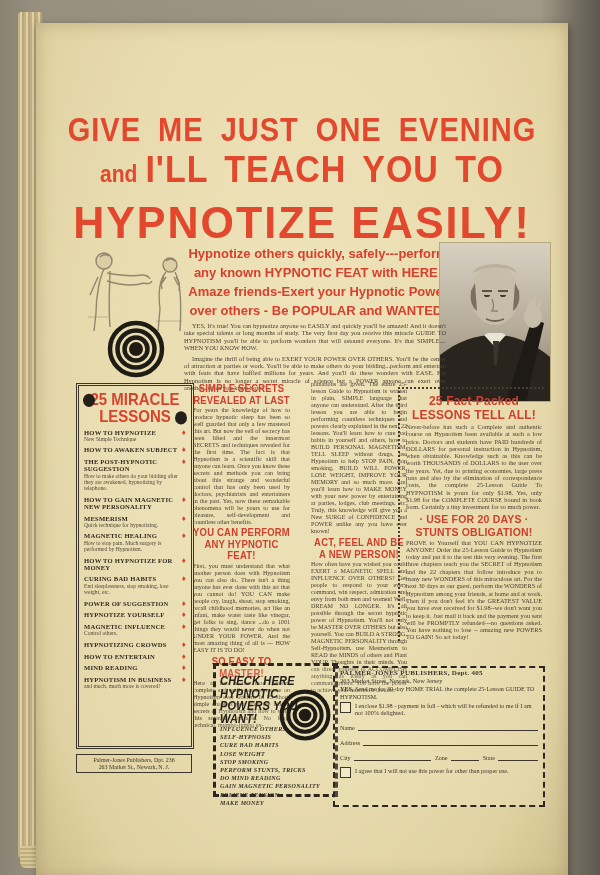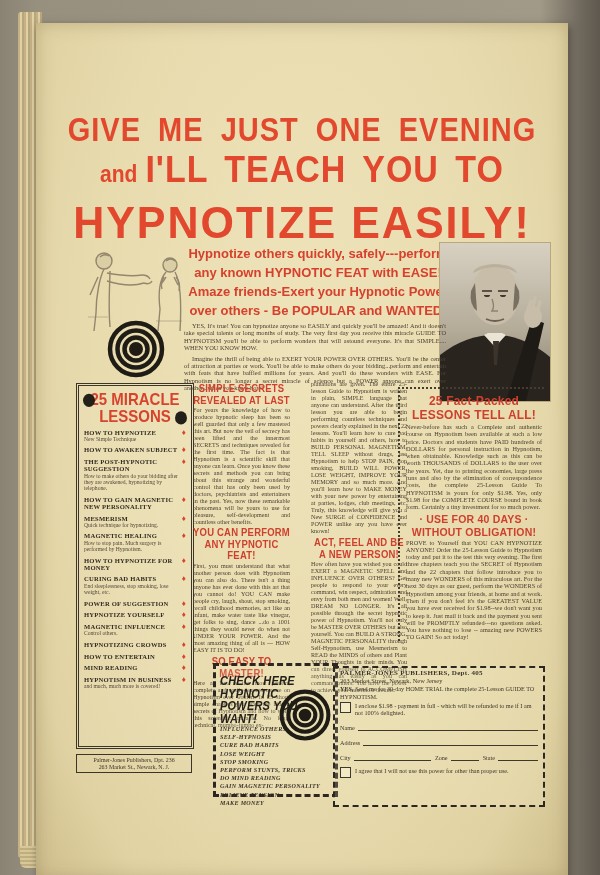--- a/index.html
+++ b/index.html
@@ -140,21 +140,21 @@
         <path d="M102,30 q5,6 3,14"></path>
         <path d="M88,36 l4,-6"></path>
         <path d="M104,38 l-4,-8"></path>
         <path d="M14,70 h20 M82,74 h26" stroke-width="1" opacity="0.5"></path>
       </g>
     </svg>
   </div>
 
   <div class="subhead">
     <div>Hypnotize others quickly, safely---perform</div>
-    <div>any known HYPNOTIC FEAT with EASE!</div>
+    <div>any known HYPNOTIC FEAT with HERE!</div>
     <div>Amaze friends-Exert your Hypnotic Power</div>
     <div>over others - Be POPULAR and WANTED!</div>
   </div>
 
   <div class="portrait">
     <svg width="110" height="158" viewBox="0 0 110 158">
       <defs>
         <linearGradient id="pbg" x1="0" y1="0" x2="0" y2="1">
           <stop offset="0" stop-color="#d8d1c2"></stop>
             <stop offset="0.55" stop-color="#b4ab99"></stop>
@@ -329,22 +329,22 @@
     <div class="body-sm">How often have you wished you could EXERT a MAGNETIC SPELL and INFLUENCE OVER OTHERS? Get people to respond to your every command, win respect, admiration and envy from both men and women! Well, DREAM NO LONGER. It's all possible through the secret hypnotic power of Hypnotism. You'll not only be MASTER OVER OTHERS but also yourself. You can BUILD A STRONG, MAGNETIC PERSONALITY through Self-Hypnotism, use Mesmerism to READ the MINDS of others and Plant YOUR Thoughts in their minds. You can direct yourself to ACCOMPLISH anything as easily as you can command others. You have the power to achieve your innermost dreams.</div>
   </div>
 
   <div class="col4">
     <div class="colhead">
       <div>25 Fact-Packed</div>
       <div>LESSONS TELL ALL!</div>
     </div>
     <div class="body-sm">Never-before has such a Complete and authentic course on Hypnotism been available at such a low price. Doctors and students have PAID hundreds of DOLLARS for personal instruction in Hypnotism, when obtainable. Knowledge such as this can be worth THOUSANDS of DOLLARS to the user over the years. Yet, due to printing economies, large press runs and also by the elimination of correspondence costs, the complete 25-Lesson Guide To HYPNOTISM is yours for only $1.98. Yes, only $1.98 for the COMPLETE COURSE bound in book form. Certainly a tiny investment for so much power.</div>
     <div class="colhead trial-head">
-      <div>· USE FOR 40 DAYS ·</div>
-      <div>WITHOUT OBLIGATION!</div>
+      <div>· USE FOR 20 DAYS ·</div>
+      <div>STUNTS OBLIGATION!</div>
     </div>
     <div class="body-sm">PROVE to Yourself that YOU CAN HYPNOTIZE ANYONE! Order the 25-Lesson Guide to Hypnotism today and put it to the test this very evening. The first three chapters teach you the SECRET of Hypnotism and the 22 chapters that follow introduce you to many new WONDERS of this miraculous art. For the next 30 days as our guest, perform the WONDERS of Hypnotism among your friends, at home and at work. Then if you don't feel it's the GREATEST VALUE you have ever received for $1.98--we don't want you to keep it. Just mail it back and the payment you sent will be PROMPTLY refunded---no questions asked. You have nothing to lose -- amazing new POWERS TO GAIN! So act today!</div>
   </div>
 
   <div class="checklist">
     <div class="checklist-title">
       <div>CHECK HERE HYPNOTIC</div>
       <div>POWERS YOU WANT!</div>
     </div>
     <div class="spiral-check">

